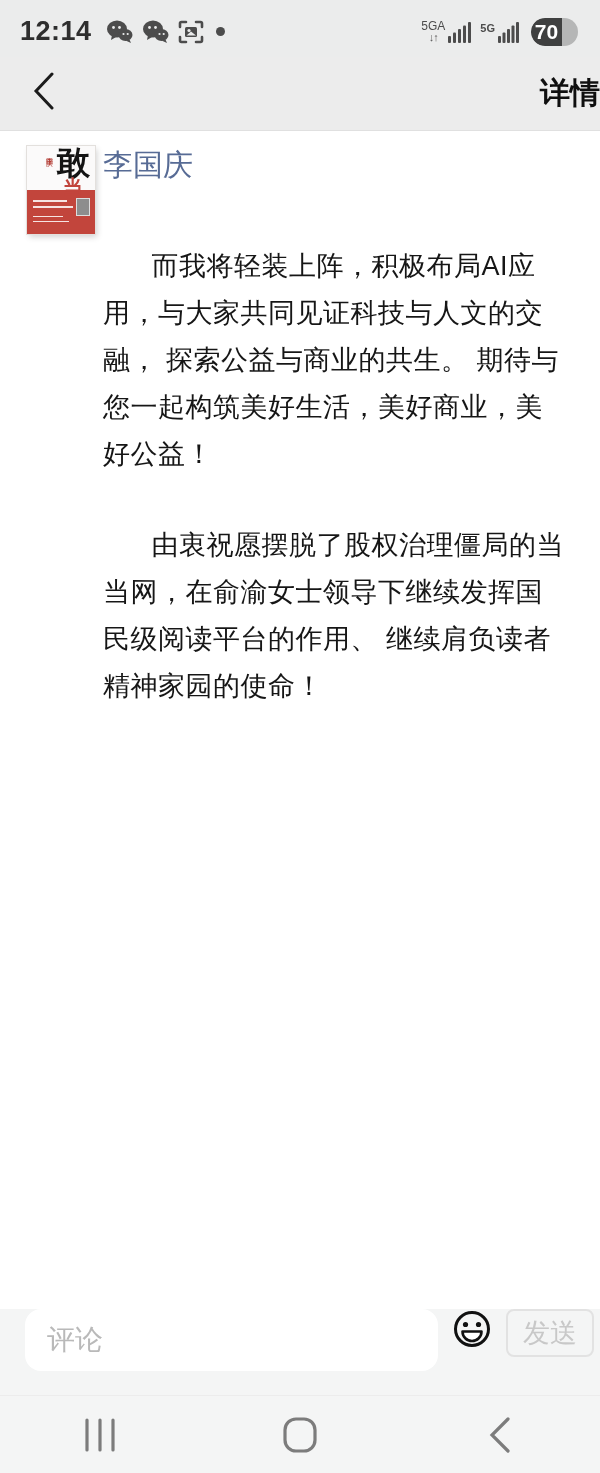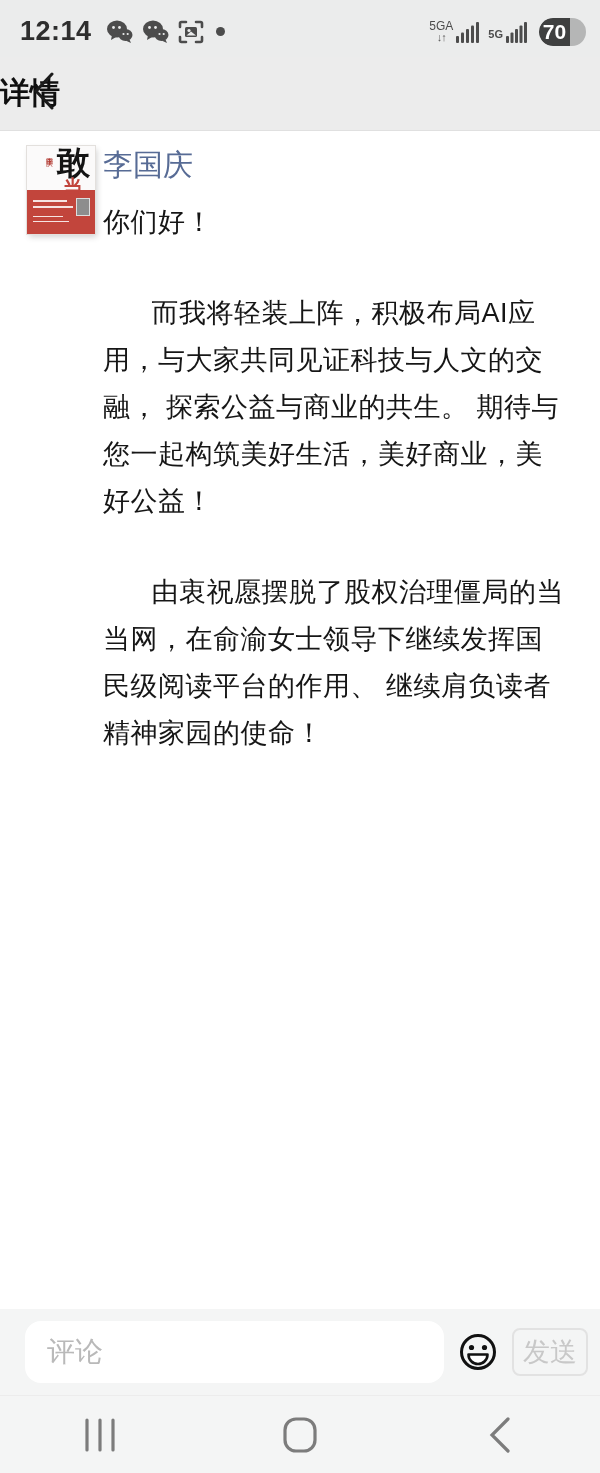--- a/index.html
+++ b/index.html
@@ -5,39 +5,39 @@
   * { margin:0; padding:0; box-sizing:border-box; }
   html,body { width:600px; }
   body {
     font-family:"Liberation Sans","DejaVu Sans",sans-serif;
     width:600px; height:1473px; background:#ffffff; overflow:hidden;
     display:flex; flex-direction:column;
   }
   
   .status-bar {
     height:57px; background:#ebecec; flex:0 0 auto;
-    display:flex; align-items:center; padding:6px 14px 0 20px;
+    display:flex; align-items:center; padding:6px 22px 0 20px;
   }
   .sb-time { font-size:27px; font-weight:700; color:#2e2e2e; letter-spacing:.5px; margin-right:14px; }
   .sb-icons { display:flex; align-items:center; gap:9px; }
   .sb-dot { width:9px; height:9px; border-radius:50%; background:#4c4c4c; margin-left:3px; }
   .sb-right { margin-left:auto; display:flex; align-items:center; gap:8px; }
   .net-group { display:flex; align-items:flex-end; gap:3px; }
   .net-label { font-size:12px; font-weight:400; color:#4c4c4c; line-height:11px; text-align:center; }
   .net-label .arrows { font-size:11px; letter-spacing:-1px; display:block; color:#5a5a5a; }
-  .net-tag { font-size:11px; font-weight:700; color:#4c4c4c; line-height:10px; align-self:flex-start; margin-top:8px;}
+  .net-tag { font-size:11px; font-weight:700; color:#4c4c4c; line-height:10px; align-self:flex-start; margin-top:2px;}
   .battery { width:47px; height:28px; border-radius:14px; background:#b5b6b6; overflow:hidden; display:flex; margin-left:4px; }
   .battery-fill {
     width:31px; background:#3f4040; color:#fff; font-size:21px; font-weight:700;
     display:flex; align-items:center; justify-content:center; border-radius:14px 0 0 14px;
   }
   
   .header {
     height:74px; background:#ececec; flex:0 0 auto; position:relative;
-    display:flex; align-items:center; justify-content:flex-start;
+    display:flex; align-items:center; justify-content:flex-end;
     border-bottom:1px solid #e0e0e0;
   }
   .back-btn {
     position:absolute; left:16px; top:0; height:100%; width:56px;
     display:flex; align-items:center; justify-content:center;
     font-size:40px; font-weight:300; color:#1b1b1b; cursor:pointer;
     font-family:"DejaVu Sans",sans-serif; line-height:1; padding-bottom:6px;
   }
   .header-title { font-size:30px; font-weight:700; color:#0f0f0f; }
   
@@ -65,30 +65,30 @@
   .cl1 { top:10px; width:34px; } .cl2 { top:16px; width:40px; } .cl3 { top:26px; width:30px; height:1px;} .cl4 { top:31px; width:36px; height:1px;}
   .cover-photo { position:absolute; right:5px; top:8px; width:14px; height:18px; background:#8d8d8d; border:1px solid #ddd; }
   .post-text { margin:0 33px 0 103px; }
   .author-name { font-size:30px; font-weight:500; color:#576b95; line-height:36px; margin-bottom:16px; cursor:pointer; display:inline-block; }
   .para { font-size:27px; color:#161616; line-height:47px; letter-spacing:.5px; }
   .indent { text-indent:1.8em; }
   .gap { margin-top:44px; }
   
   .comment-bar {
     flex:0 0 auto; height:86px; background:#f4f5f5;
-    display:flex; align-items:center; padding:0 12px 0 25px; gap:14px;
+    display:flex; align-items:flex-start; padding:0 6px 0 25px; gap:14px;
   }
   .comment-input {
     flex:1 1 auto; height:62px; background:#ffffff; border-radius:16px;
     display:flex; align-items:center; padding:0 22px; cursor:text;
   }
   .comment-placeholder { font-size:28px; color:#b9b9b9; }
   .emoji-btn { flex:0 0 auto; width:40px; height:40px; cursor:pointer; display:flex; align-items:center; justify-content:center; }
   .send-btn {
-    flex:0 0 auto; width:76px; height:48px; background:transparent;
+    flex:0 0 auto; width:88px; height:48px; background:transparent;
     border:2px solid #e2e2e2; border-radius:8px; font-size:27px; color:#c8c8c8;
     font-family:inherit; cursor:pointer;
   }
   
   .nav-bar {
     flex:0 0 auto; height:78px; background:#f4f5f5;
     display:grid; grid-template-columns:1fr 1fr 1fr; align-items:center;
     border-top:1px solid #ececec;
   }
   .nav-slot { display:flex; align-items:center; justify-content:center; cursor:pointer; height:100%; }
@@ -189,21 +189,20 @@
       <span class="cover-line cl1"></span>
       <span class="cover-line cl2"></span>
       <span class="cover-line cl3"></span>
       <span class="cover-line cl4"></span>
       <span class="cover-photo"></span>
     </div>
   </div>
 
   <div class="post-text">
     <span class="author-name">李国庆</span>
-    <p class="para">你们好！</p>
     <p class="para indent gap">而我将轻装上阵，积极布局AI应用，与大家共同见证科技与人文的交融， 探索公益与商业的共生。 期待与您一起构筑美好生活，美好商业，美好公益！</p>
     <p class="para indent gap">由衷祝愿摆脱了股权治理僵局的当当网，在俞渝女士领导下继续发挥国民级阅读平台的作用、 继续肩负读者精神家园的使命！</p>
     
     
     
     
   </div>
 
 </div>
 

